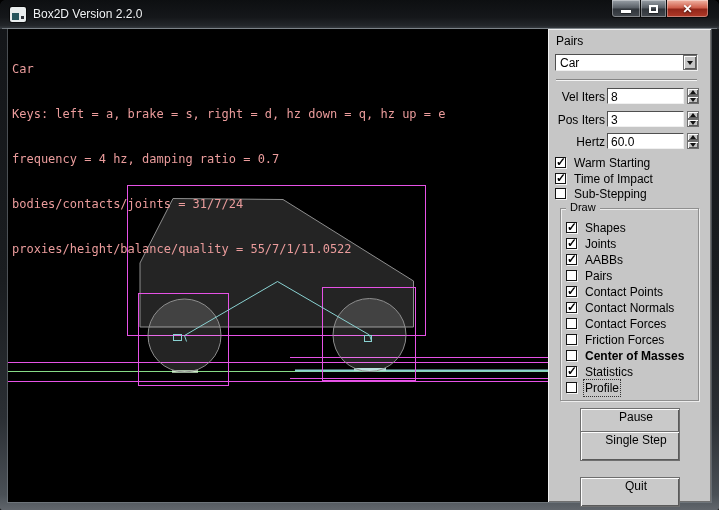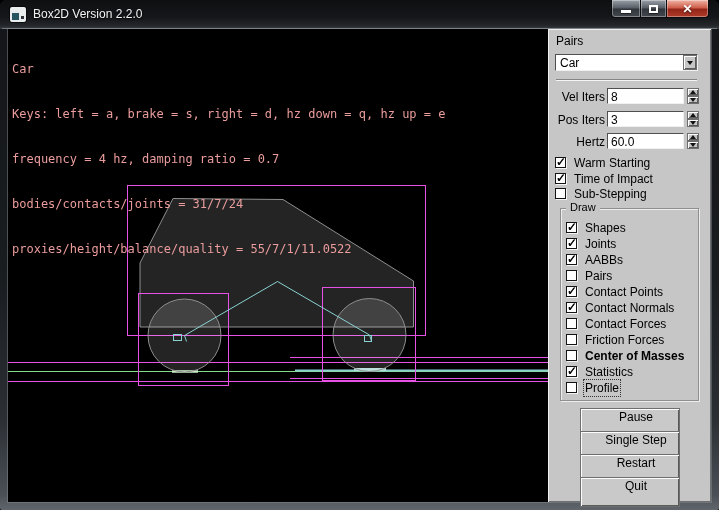--- a/index.html
+++ b/index.html
@@ -235,17 +235,16 @@
           <span class="cblabel">Statistics</span>
         </div>
         <div class="cbrow" style="left:5px;top:172px;">
           <span class="cb"></span>
           <span class="cblabel focused">Profile</span>
         </div>
       </div>
 
       <div class="pbtn" style="top:379px;">Pause</div>
       <div class="pbtn" style="top:402px;">Single Step</div>
-      <div class="pbtn" style="top:425px;">Restart</div>
       <div class="pbtn" style="top:448px;">Quit</div>
     </div>
   </div>
 </div>
 
 </body></html>

